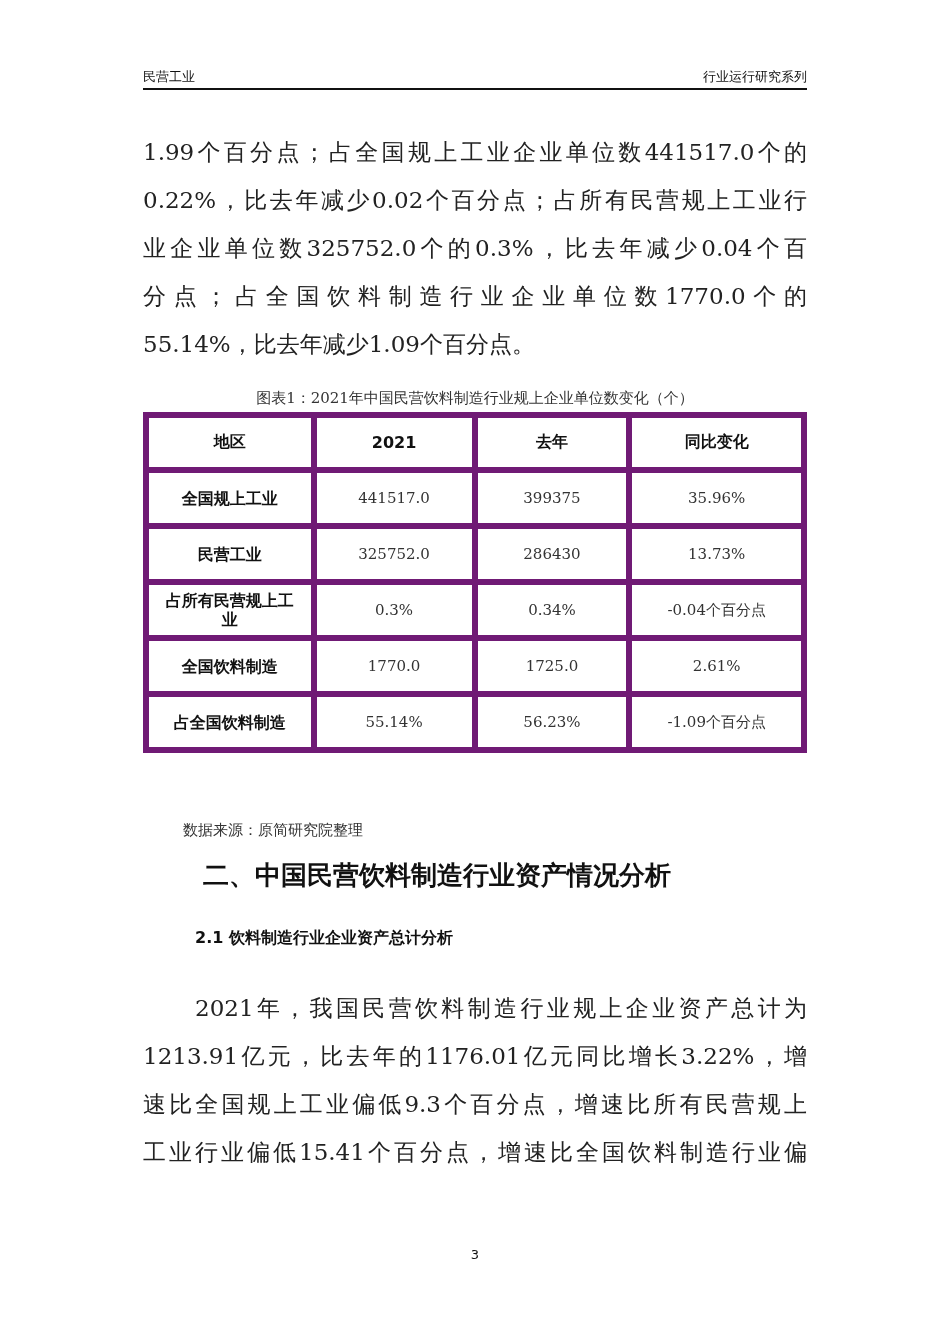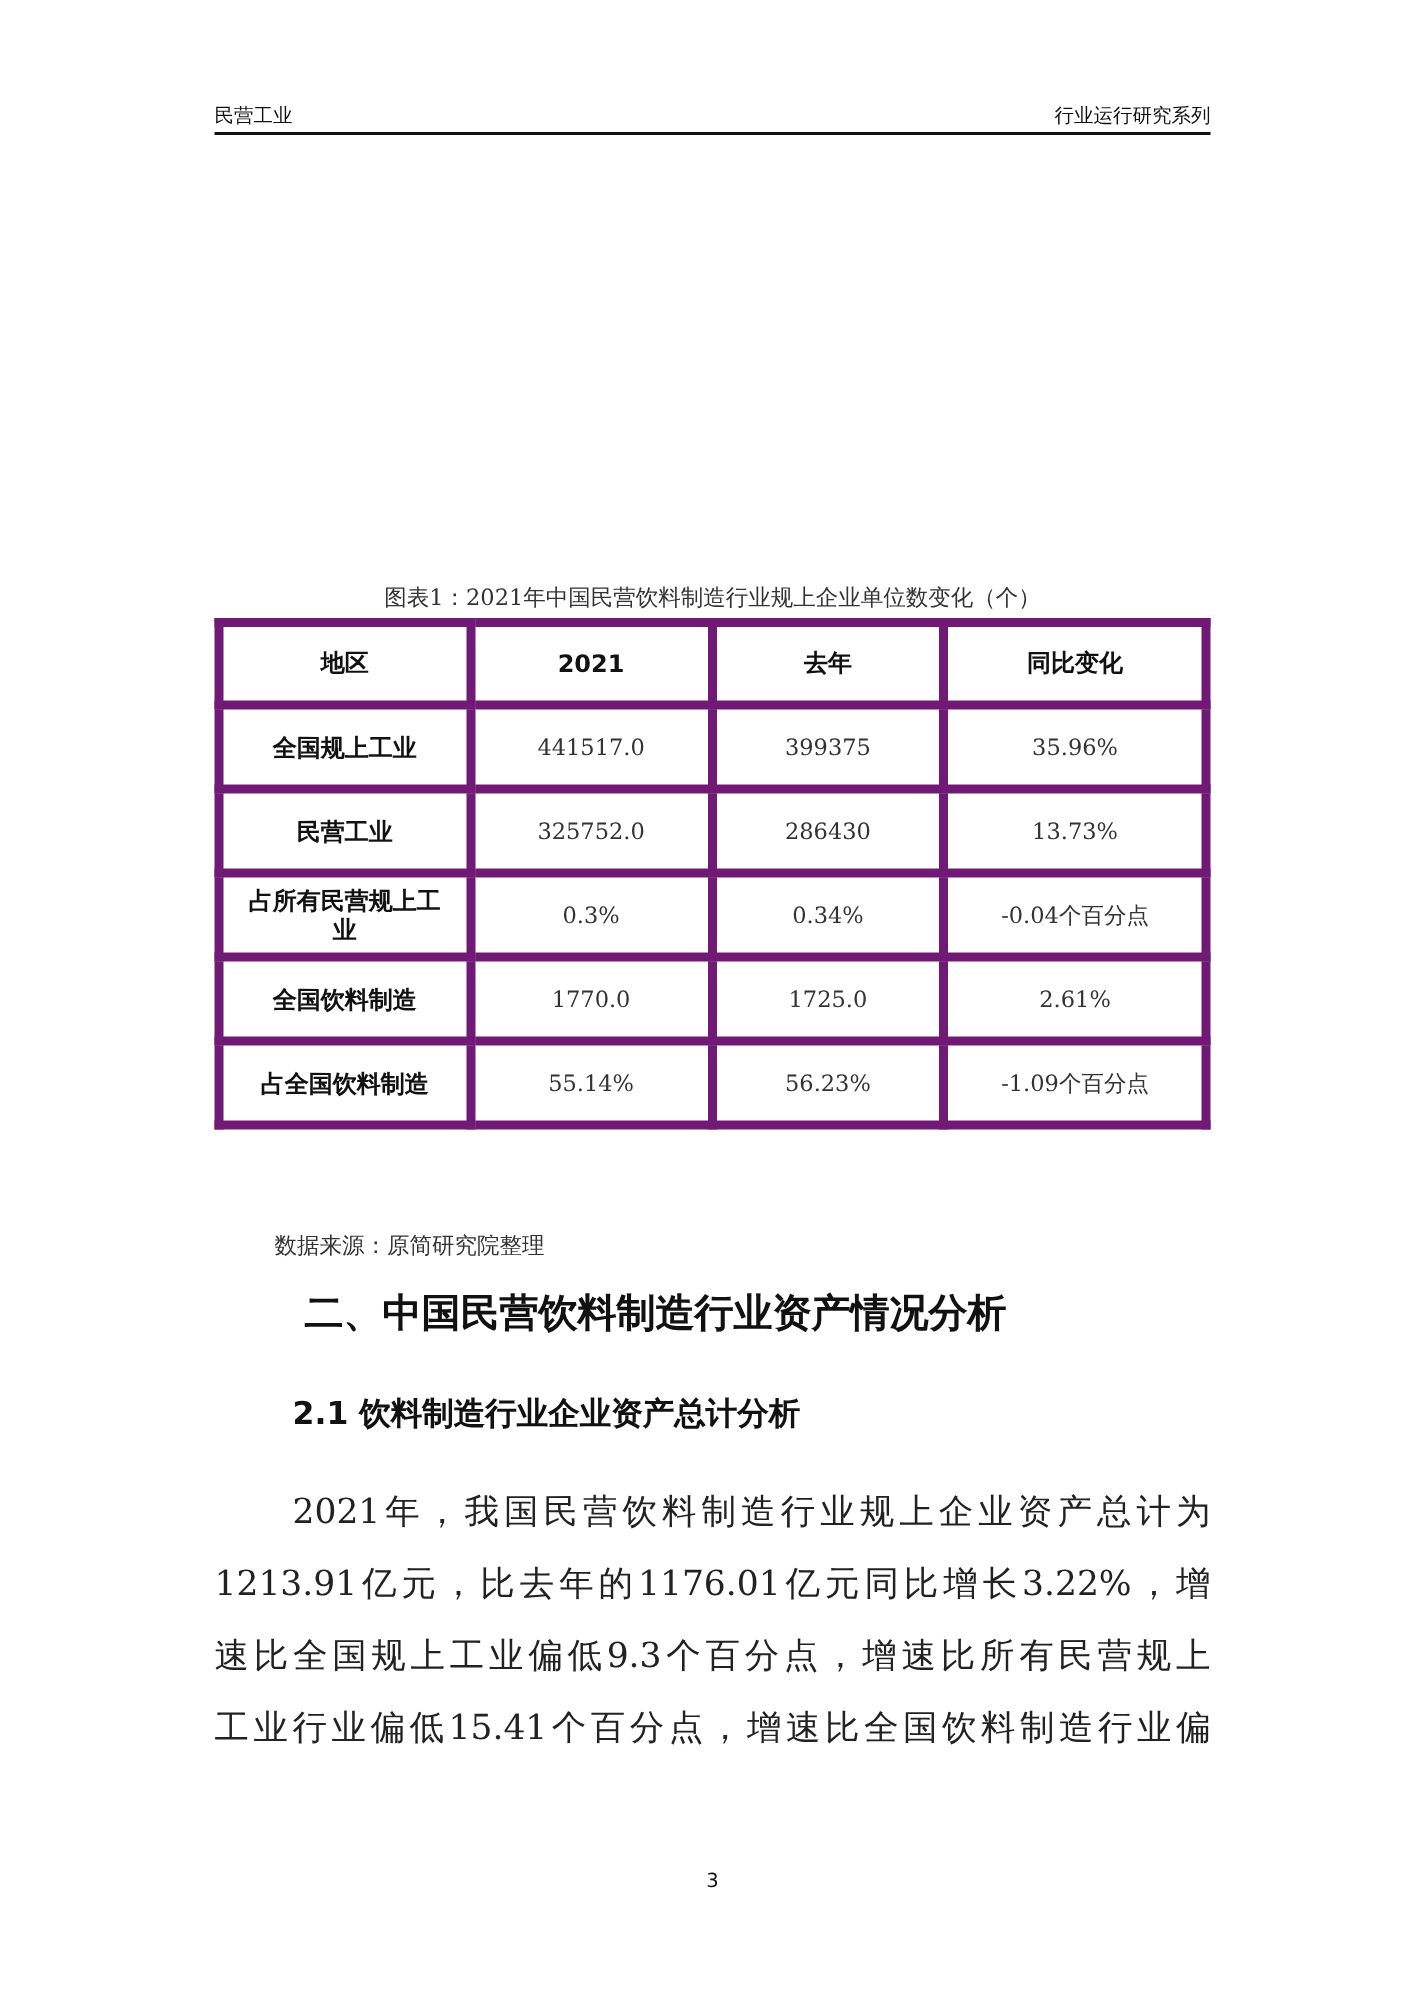--- a/index.html
+++ b/index.html
@@ -19,34 +19,41 @@
               font-size: 15px; }
     table.t td, table.t th { border: 6px solid #701a75; text-align: center; vertical-align: middle; padding: 0; }
     table.t th { height: 49px; font-family: "DejaVu Sans", sans-serif; font-weight: bold; font-size: 16px; }
     table.t td { height: 50px; font-family: "DejaVu Serif", serif; color: #333; }
     table.t td.rl { font-family: "DejaVu Sans", sans-serif; font-weight: bold; color: #111; font-size: 16px; line-height: 19px; }
     .col0 { width: 169px; } .col1 { width: 162px; } .col2 { width: 156px; } .col3 { width: 176px; }
     .source { position: absolute; left: 183px; top: 821px; font-family: "DejaVu Serif", serif; font-size: 15px; color: #333; }
     .h1 { position: absolute; left: 203px; top: 858px; font-family: "DejaVu Sans", sans-serif;
           font-size: 26px; font-weight: bold; color: #111; }
     .h2 { position: absolute; left: 195px; top: 928px; font-family: "DejaVu Sans", sans-serif;
-          font-size: 21px; font-weight: bold; color: #111; text-align: center; }
+          font-size: 16px; font-weight: bold; color: #111; text-align: center; }
     .pnum { position: absolute; left: 0; width: 950px; top: 1247px; text-align: center;
             font-family: "DejaVu Sans", sans-serif; font-size: 13px; }
   </style>
 </head>
 <body>
 
 <div class="page">
 
   <div class="hdr">
     <span class="l">民营工业</span>
     <span class="r">行业运行研究系列</span>
   </div>
 
+  <div class="para" style="top:128px;">
+    <span class="line">1.99个百分点；占全国规上工业企业单位数441517.0个的</span>
+    <span class="line">0.22%，比去年减少0.02个百分点；占所有民营规上工业行</span>
+    <span class="line">业企业单位数325752.0个的0.3%，比去年减少0.04个百</span>
+    <span class="line">分点；占全国饮料制造行业企业单位数1770.0个的</span>
+    <span class="line last">55.14%，比去年减少1.09个百分点。</span>
+  </div>
 
   <div class="caption">图表1：2021年中国民营饮料制造行业规上企业单位数变化（个）</div>
 
   <table class="t">
     <colgroup>
         <col class="col0">
         <col class="col1">
         <col class="col2">
         <col class="col3">
       </colgroup>

